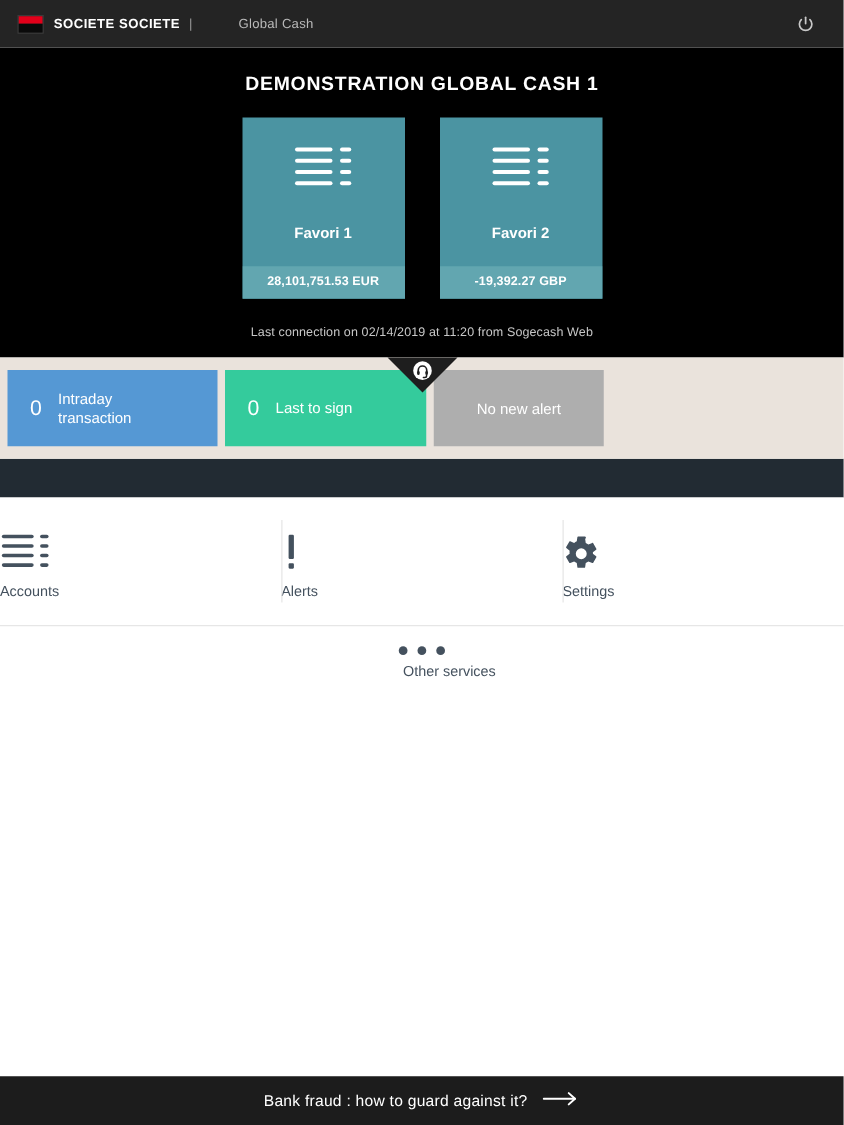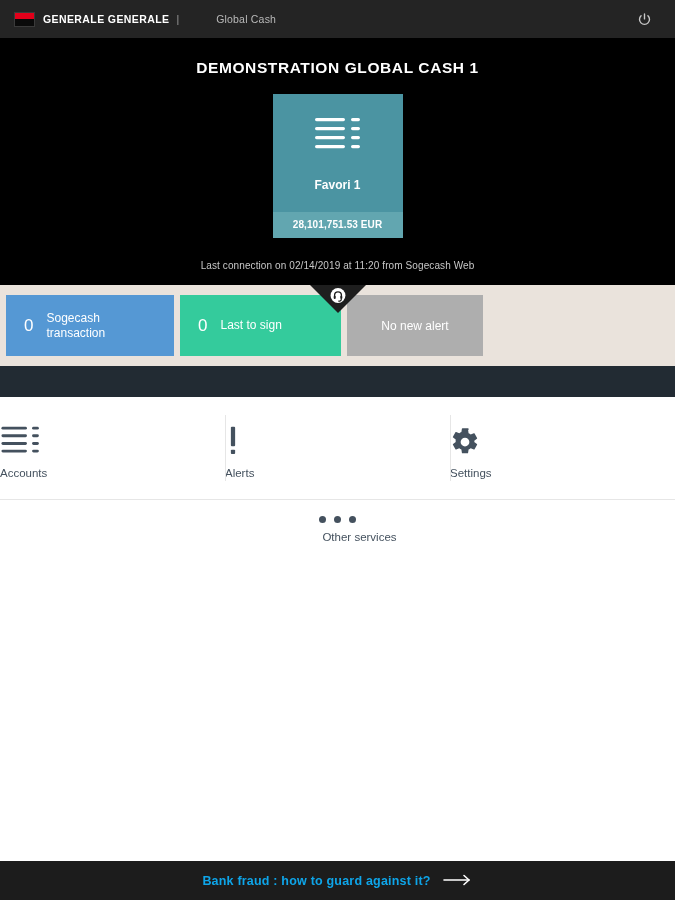--- a/index.html
+++ b/index.html
@@ -247,37 +247,37 @@
     height: 39px;
     background: #1c1c1c;
     display: flex;
     align-items: center;
     justify-content: center;
     gap: 12px;
     cursor: pointer;
     flex: 0 0 auto;
   }
   .banner-text {
-    color: #0ea5e9;
+    color: #ffffff;
     font-size: 12.5px;
-    font-weight: bold;
+    font-weight: normal;
     letter-spacing: 0.2px;
   }
 </style>
 </head>
 <body>
 
 <div class="app">
 
   <div class="topbar">
     <div class="logo-mark">
       <div class="lm-top"></div>
       <div class="lm-bot"></div>
     </div>
-    <span class="brand-name">GENERALE GENERALE</span>
+    <span class="brand-name">SOCIETE SOCIETE</span>
     <span class="brand-sep">|</span>
     <span class="brand-sub">Global Cash</span>
 
     <div class="power-btn">
       <svg width="15" height="15" viewBox="0 0 24 24" fill="none" stroke="#c8c8c8" stroke-width="2.2" stroke-linecap="round">
         <path d="M12 3 L12 11"></path>
         <path d="M6.5 6 A8 8 0 1 0 17.5 6"></path>
       </svg>
     </div>
   </div>
@@ -299,31 +299,49 @@
               <rect x="37" y="20" width="9" height="3.2" rx="1.6"></rect>
               <rect x="1" y="29" width="30" height="3.2" rx="1.6"></rect>
               <rect x="37" y="29" width="9" height="3.2" rx="1.6"></rect>
             </g>
           </svg>
         </div>
         <div class="fav-label">Favori 1</div>
         <div class="fav-amount">28,101,751.53 EUR</div>
       </div>
 
+      <div class="fav-card">
+        <div class="fav-icon">
+          <svg width="48" height="40" viewBox="0 0 48 40">
+            <g fill="#ffffff">
+              <rect x="1" y="2" width="30" height="3.2" rx="1.6"></rect>
+              <rect x="37" y="2" width="9" height="3.2" rx="1.6"></rect>
+              <rect x="1" y="11" width="30" height="3.2" rx="1.6"></rect>
+              <rect x="37" y="11" width="9" height="3.2" rx="1.6"></rect>
+              <rect x="1" y="20" width="30" height="3.2" rx="1.6"></rect>
+              <rect x="37" y="20" width="9" height="3.2" rx="1.6"></rect>
+              <rect x="1" y="29" width="30" height="3.2" rx="1.6"></rect>
+              <rect x="37" y="29" width="9" height="3.2" rx="1.6"></rect>
+            </g>
+          </svg>
+        </div>
+        <div class="fav-label">Favori 2</div>
+        <div class="fav-amount">-19,392.27 GBP</div>
+      </div>
 
     </div>
 
     <div class="last-conn">Last connection on 02/14/2019 at 11:20 from Sogecash Web</div>
   </div>
 
   <div class="tilestrip">
 
     <div class="tile tile-intraday">
       <span class="tile-count">0</span>
-      <span class="tile-label">Sogecash transaction</span>
+      <span class="tile-label">Intraday transaction</span>
     </div>
 
     <div class="tile tile-order">
       <span class="tile-count">0</span>
       <span class="tile-label">Last to sign</span>
     </div>
 
     <div class="tile tile-alert">
       <span class="tile-label-alert">No new alert</span>
     </div>

